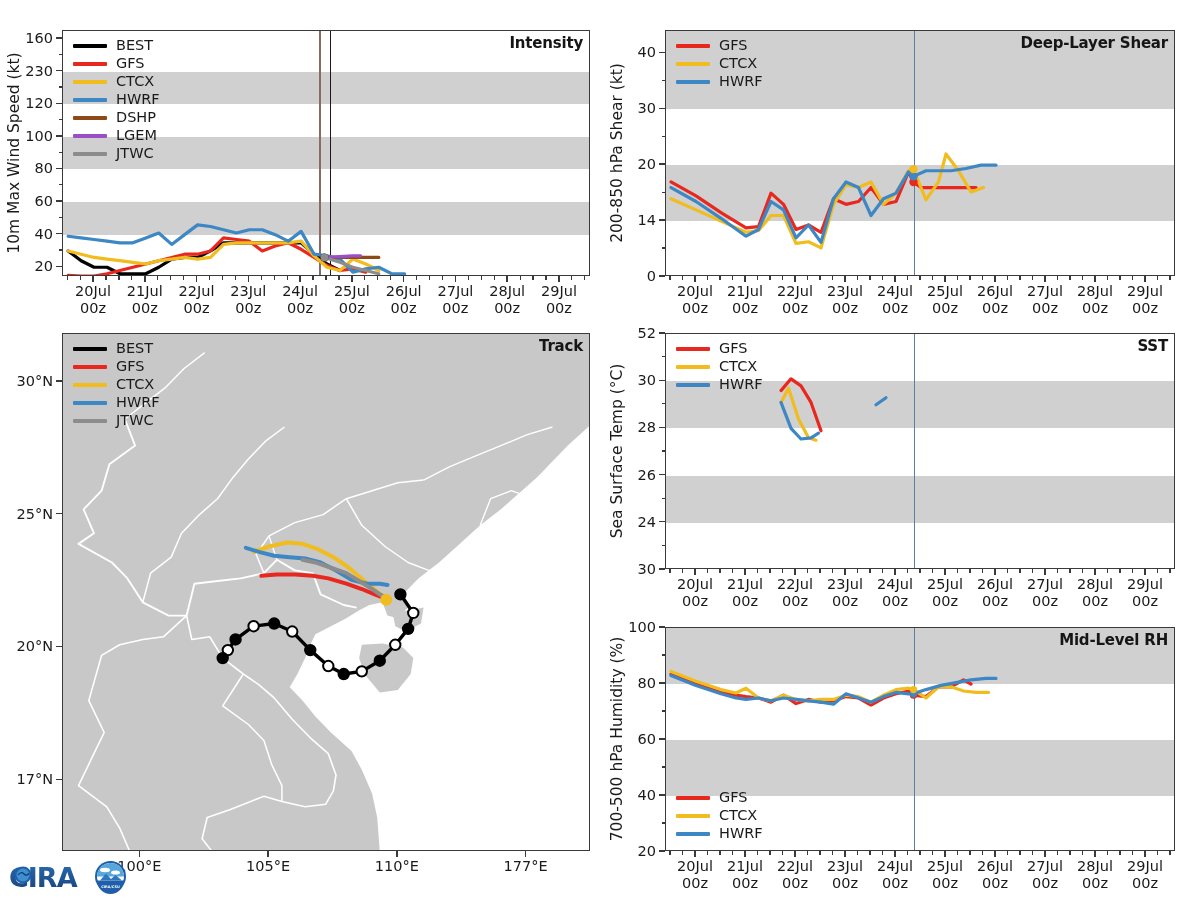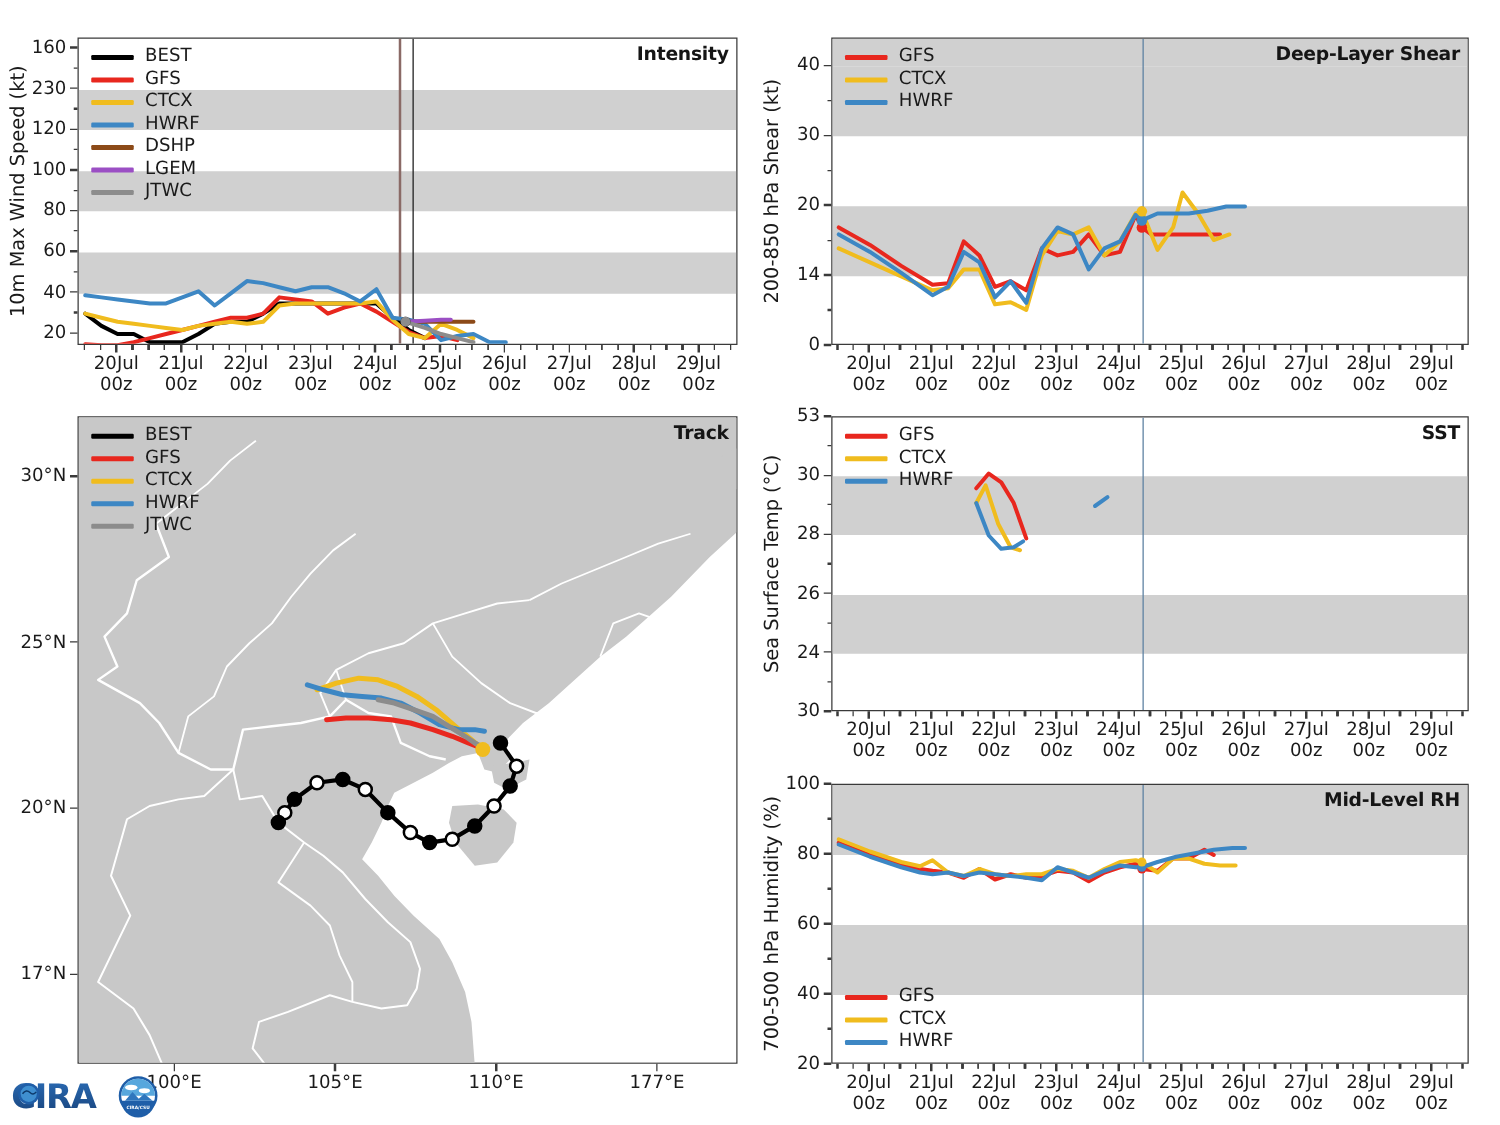--- a/index.html
+++ b/index.html
@@ -495,21 +495,21 @@
         <div class="ylab" style="top: 236px;">30</div>
         <div class="ytick" style="top: 188.1px;"></div>
         <div class="ylab" style="top: 188.8px;">24</div>
         <div class="ytick" style="top: 140.9px;"></div>
         <div class="ylab" style="top: 141.6px;">26</div>
         <div class="ytick" style="top: 93.7px;"></div>
         <div class="ylab" style="top: 94.4px;">28</div>
         <div class="ytick" style="top: 46.5px;"></div>
         <div class="ylab" style="top: 47.2px;">30</div>
         <div class="ytick" style="top: -0.7px;"></div>
-        <div class="ylab" style="top: 0px;">53</div>
+        <div class="ylab" style="top: 0px;">52</div>
         <div class="ytickm" style="top: 211.8px;"></div>
         <div class="ytickm" style="top: 164.6px;"></div>
         <div class="ytickm" style="top: 117.4px;"></div>
         <div class="ytickm" style="top: 70.2px;"></div>
         <div class="ytickm" style="top: 23px;"></div>
       </div>
     <div id="sst-xaxis" style="position: absolute; left: 0px; top: 236px; width: 510px; height: 40px;">
         <div class="xtick" style="left: 29.3px;"></div>
         <div class="xlab" style="left: 30px;">20Jul<br>00z</div>
         <div class="xtickm" style="left: 41.9px;"></div>

